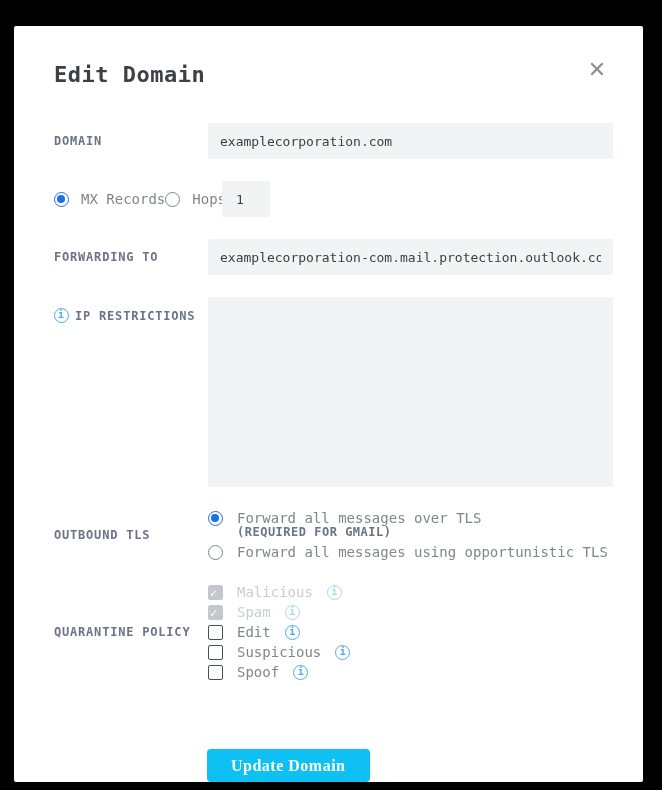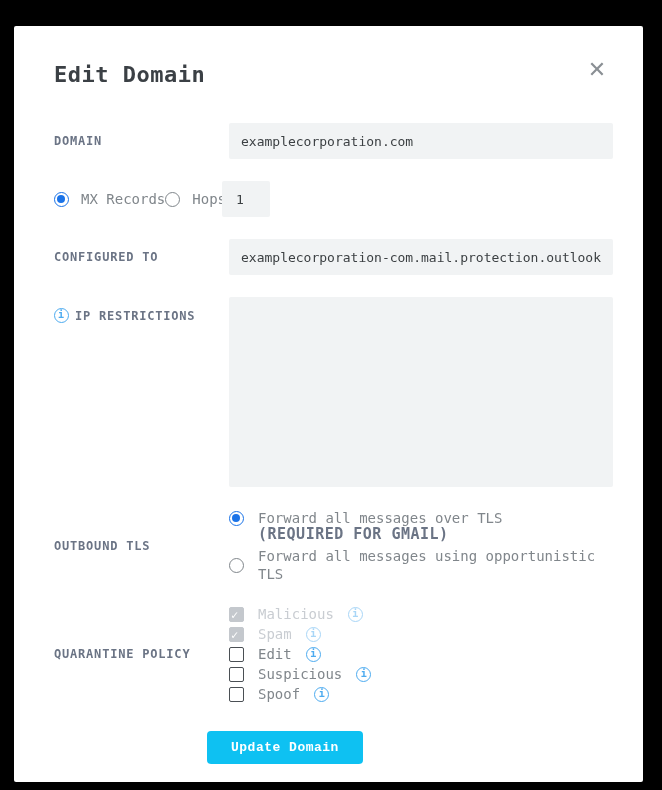--- a/index.html
+++ b/index.html
@@ -32,21 +32,21 @@
     font-size: 22px;
     line-height: 22px;
     cursor: pointer;
     font-family: "DejaVu Sans", "Liberation Sans", sans-serif;
   }
 
   .row { display: flex; align-items: center; margin-bottom: 22px; }
   .row.top-align { align-items: flex-start; }
 
   .row-label {
-    width: 175px;
+    width: 154px;
     flex-shrink: 0;
     font-size: 12px;
     font-weight: bold;
     color: #6b7485;
     letter-spacing: 0.8px;
     display: flex;
     align-items: center;
     gap: 6px;
   }
   .row.top-align .row-label { padding-top: 11px; }
@@ -111,21 +111,21 @@
     font-family: "DejaVu Sans Mono", "Liberation Mono", monospace;
     font-size: 13px;
     color: #3c4043;
     outline: none;
     margin-left: -4px;
   }
 
   .stack-options { display: flex; flex-direction: column; gap: 2px; }
   .stack-option { display: flex; align-items: center; gap: 14px; font-size: 14px; color: #80868b; line-height: 18px; }
   .option-note {
-    font-size: 15px;
+    font-size: 12px;
     font-weight: bold;
     color: #6b7485;
     letter-spacing: 0.5px;
     margin: -2px 0 2px 29px;
   }
 
   .checkbox {
     width: 15px; height: 15px;
     border: 1.5px solid #4a4f54;
     border-radius: 2px;
@@ -163,25 +163,26 @@
   }
 
   .button-row { margin-left: 153px; margin-top: 28px; }
   .primary-btn {
     height: 33px;
     padding: 0 24px;
     background: #0ec1f2;
     color: #ffffff;
     border: none;
     border-radius: 4px;
-    font-family: Liberation Mono, monospace;
-    font-size: 13px;
+    font-family: Liberation Serif, serif;
+    font-size: 16px;
     font-weight: bold;
     cursor: pointer;
     letter-spacing: 0.5px;
+    margin-top: 40px;
   }
 
   .qp-row { margin-bottom: 18px; }
 </style>
 </head>
 <body>
 
 <div class="modal">
 
   <div class="modal-header">
@@ -204,21 +205,21 @@
       </div>
       <div class="option">
         <span class="radio"></span>
         <span>Hops</span>
       </div>
       <input class="hops-input" type="text" value="1" style="">
     </div>
   </div>
 
   <div class="row">
-    <div class="row-label">CONFIGURED TO</div>
+    <div class="row-label">FORWARDING TO</div>
     <div class="row-content">
       <input class="text-input" type="text" value="examplecorporation-com.mail.protection.outlook.com" style="">
     </div>
   </div>
 
   <div class="row top-align">
     <div class="row-label">
       <span class="info-icon">i</span>
       <span>IP RESTRICTIONS</span>
     </div>

